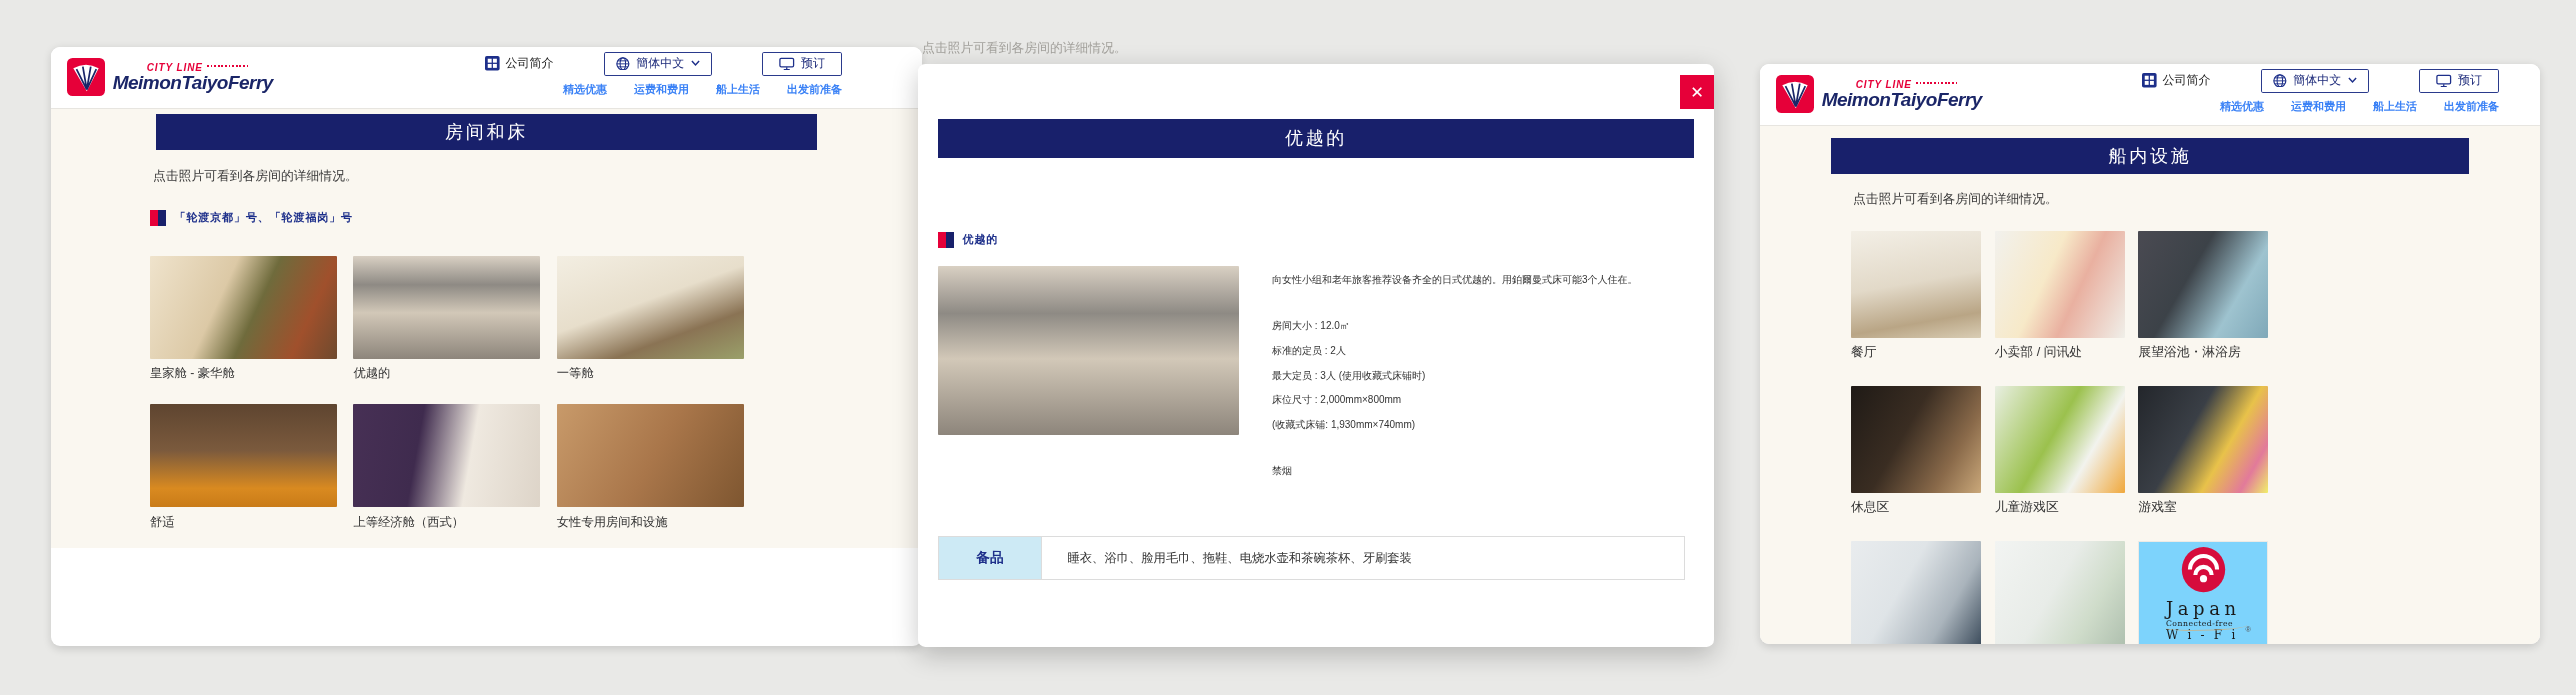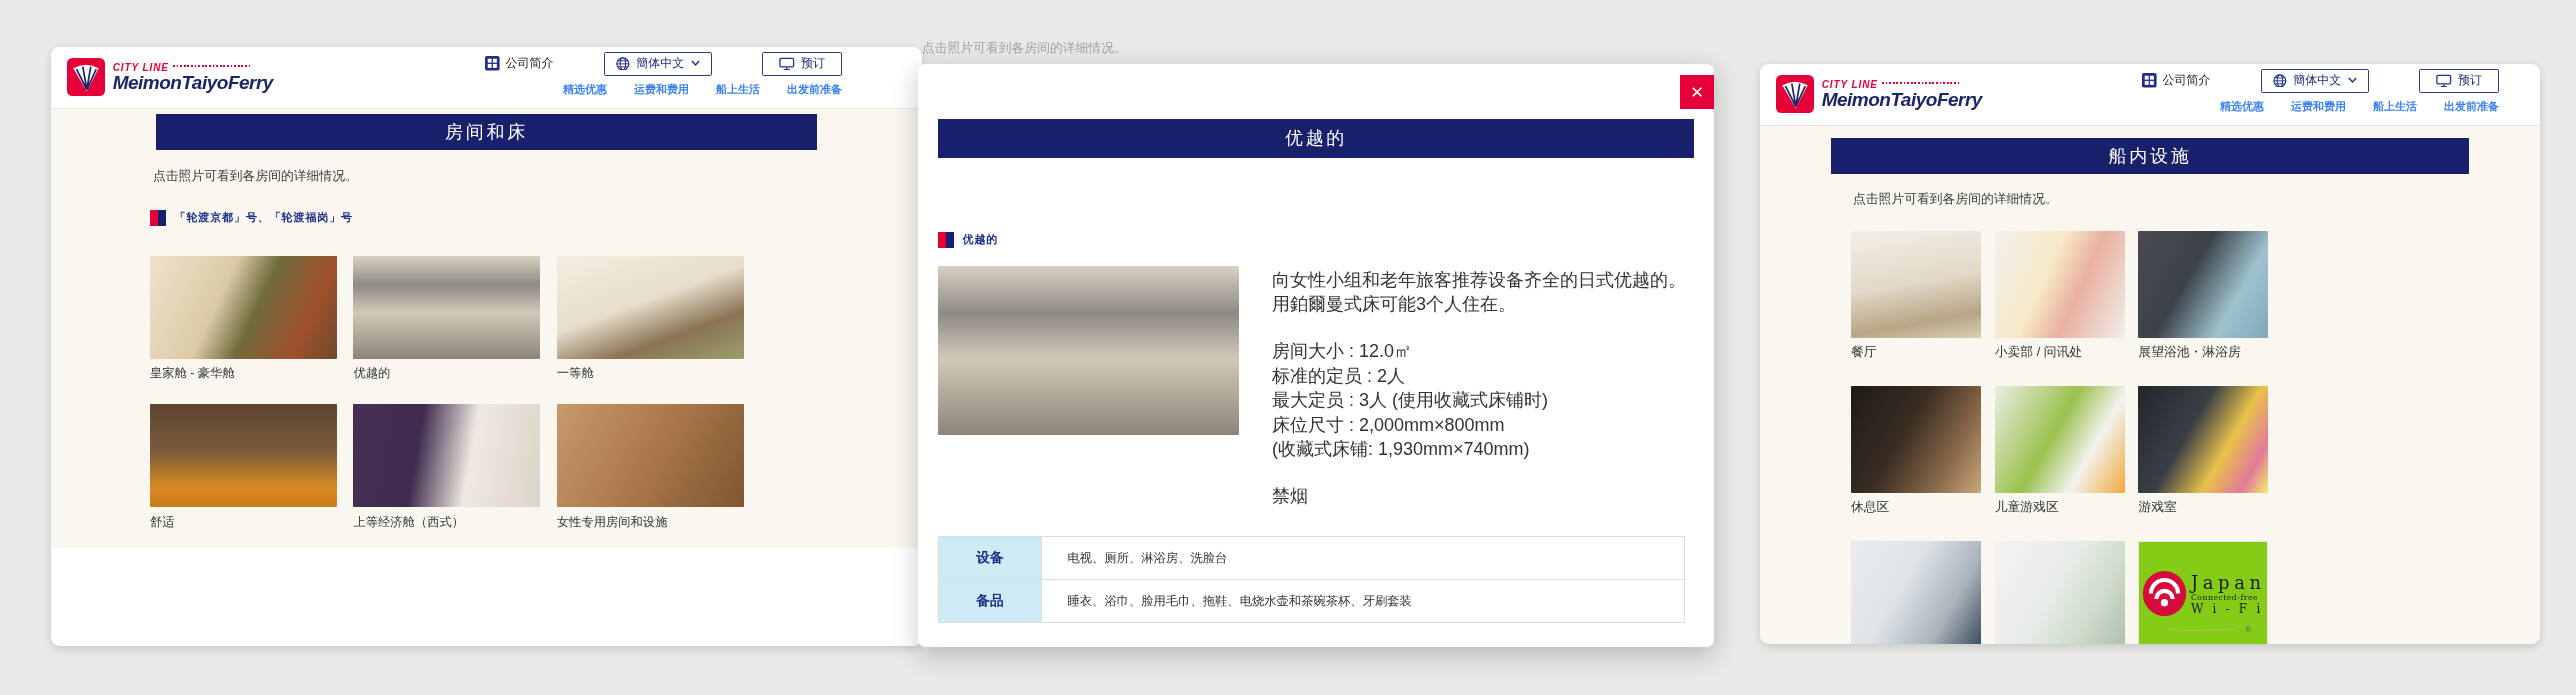--- a/index.html
+++ b/index.html
@@ -26,20 +26,21 @@
     position:absolute; top:0; left:0; right:0; height:62px;
     background:#fff; border-bottom:0.9px solid #e7e5e0; z-index:3;
   }
   .logo { position:absolute; left:16.4px; top:11px; display:flex; align-items:center; gap:7.3px; cursor:pointer; }
   .logo-mark { width:38px; height:38px; }
   .logo-text { display:flex; flex-direction:column; }
   .cityline-row { display:flex; align-items:center; gap:3.6px; width:137px; }
   .cityline {
     color:#e60039; font-style:italic; font-weight:bold; font-size:10px; letter-spacing:0.9px;
     white-space:nowrap;
+    margin-left:34px;
   }
   .squiggle { flex:1; height:2.7px; margin-top:-1.8px;
     background:repeating-linear-gradient(90deg,#e60039 0 1.8px,transparent 1.8px 3.6px); }
   .brandname {
     color:#1b2668; font-weight:bold; font-style:italic; font-size:19px; letter-spacing:-0.5px;
     line-height:20px; white-space:nowrap;
   }
   .header-right { position:absolute; top:4.6px; right:80px; display:flex; flex-direction:column; align-items:flex-end; gap:6.4px; }
   .panel-right .header-right { right:41px; }
   .utility-row { display:flex; align-items:center; gap:14.6px; height:24px;justify-content:space-between; }
@@ -121,42 +122,43 @@
   .close-btn {
     position:absolute; right:0; top:11px; width:34px; height:34px;
     background:#e60039; color:#fff; border:none; font-size:16.4px; line-height:34px;
     text-align:center; cursor:pointer; font-family:inherit;
   }
   .modal .title-bar { position:absolute; top:55px; left:20px; width:756px; height:39px; line-height:39px; }
   .modal-desc { position:absolute; top:128px; left:20px; right:20px; font-size:13.7px; color:#333; }
   .modal .section-heading { left:20px; top:168px; }
   .modal-body { position:absolute; top:202px; left:20px; right:25.5px; display:flex; gap:33px; }
   .modal-photo { width:301px; height:169px; flex:0 0 301px; }
-  .modal-textcol { flex:1; font-size:18px; line-height:24.6px; color:#333; padding-top:1.8px; }
+  .modal-textcol { flex:1; font-size:10px; line-height:24.6px; color:#333; padding-top:1.8px; }
   .specs { list-style:none; margin-top:22px; }
   .no-smoking { margin-top:22px; }
   .spec-table {
     position:absolute; top:472px; left:20px; width:747px;
     border-collapse:collapse; z-index:2;
   }
   .spec-table th {
     width:103px; background:#cdeaf5; color:#1d2f8a;
     font-size:13.7px; font-weight:bold; text-align:center;
     border:0.9px solid #dcdcdc; height:43px;
   }
   .spec-table td {
     font-size:12.3px; color:#333; padding-left:25.5px;
     border:0.9px solid #dcdcdc; background:#fff;
   }
 
   
   .wifi-card {
-    width:100%; height:107px; background:#84cc16; border:0.9px solid #eceae5;
+    width:100%; height:107px; background:#7dd3fc; border:0.9px solid #eceae5;
     display:flex; align-items:center; justify-content:center; gap:3px;
     position:relative;
+    flex-direction:column;
   }
   .wifi-text { font-family:"DejaVu Serif","Liberation Serif",serif; color:#1a1a1a; text-align:left; }
   .wifi-l1 { font-size:18px; letter-spacing:4.6px; }
   .wifi-l2 { font-size:7.7px; letter-spacing:0.5px; }
   .wifi-l3 { font-size:12px; letter-spacing:2.7px; }
   .wifi-reg { position:absolute; right:16.4px; bottom:12.8px; font-size:7.3px; color:#555; }
   .wifi-swoosh { position:absolute; left:25.5px; bottom:16.4px; width:82px; height:9px;
     border-bottom:1.8px solid #cbb58a; border-radius:0 0 80% 40%; opacity:.8; }
 </style>
 </head>
@@ -271,24 +273,20 @@
         <li>标准的定员 : 2人</li>
         <li>最大定员 : 3人 (使用收藏式床铺时)</li>
         <li>床位尺寸 : 2,000mm×800mm</li>
         <li>(收藏式床铺: 1,930mm×740mm)</li>
       </ul>
       <p class="no-smoking">禁烟</p>
     </div>
   </div>
   <table class="spec-table">
     <tbody>
-        <tr>
-      <th>设备</th>
-      <td>电视、厕所、淋浴房、洗脸台</td>
-    </tr>
     <tr>
       <th>备品</th>
       <td>睡衣、浴巾、脸用毛巾、拖鞋、电烧水壶和茶碗茶杯、牙刷套装</td>
     </tr>
   </tbody>
     </table>
 </section>
 
 <section class="panel panel-right">
   <header class="site-header">

